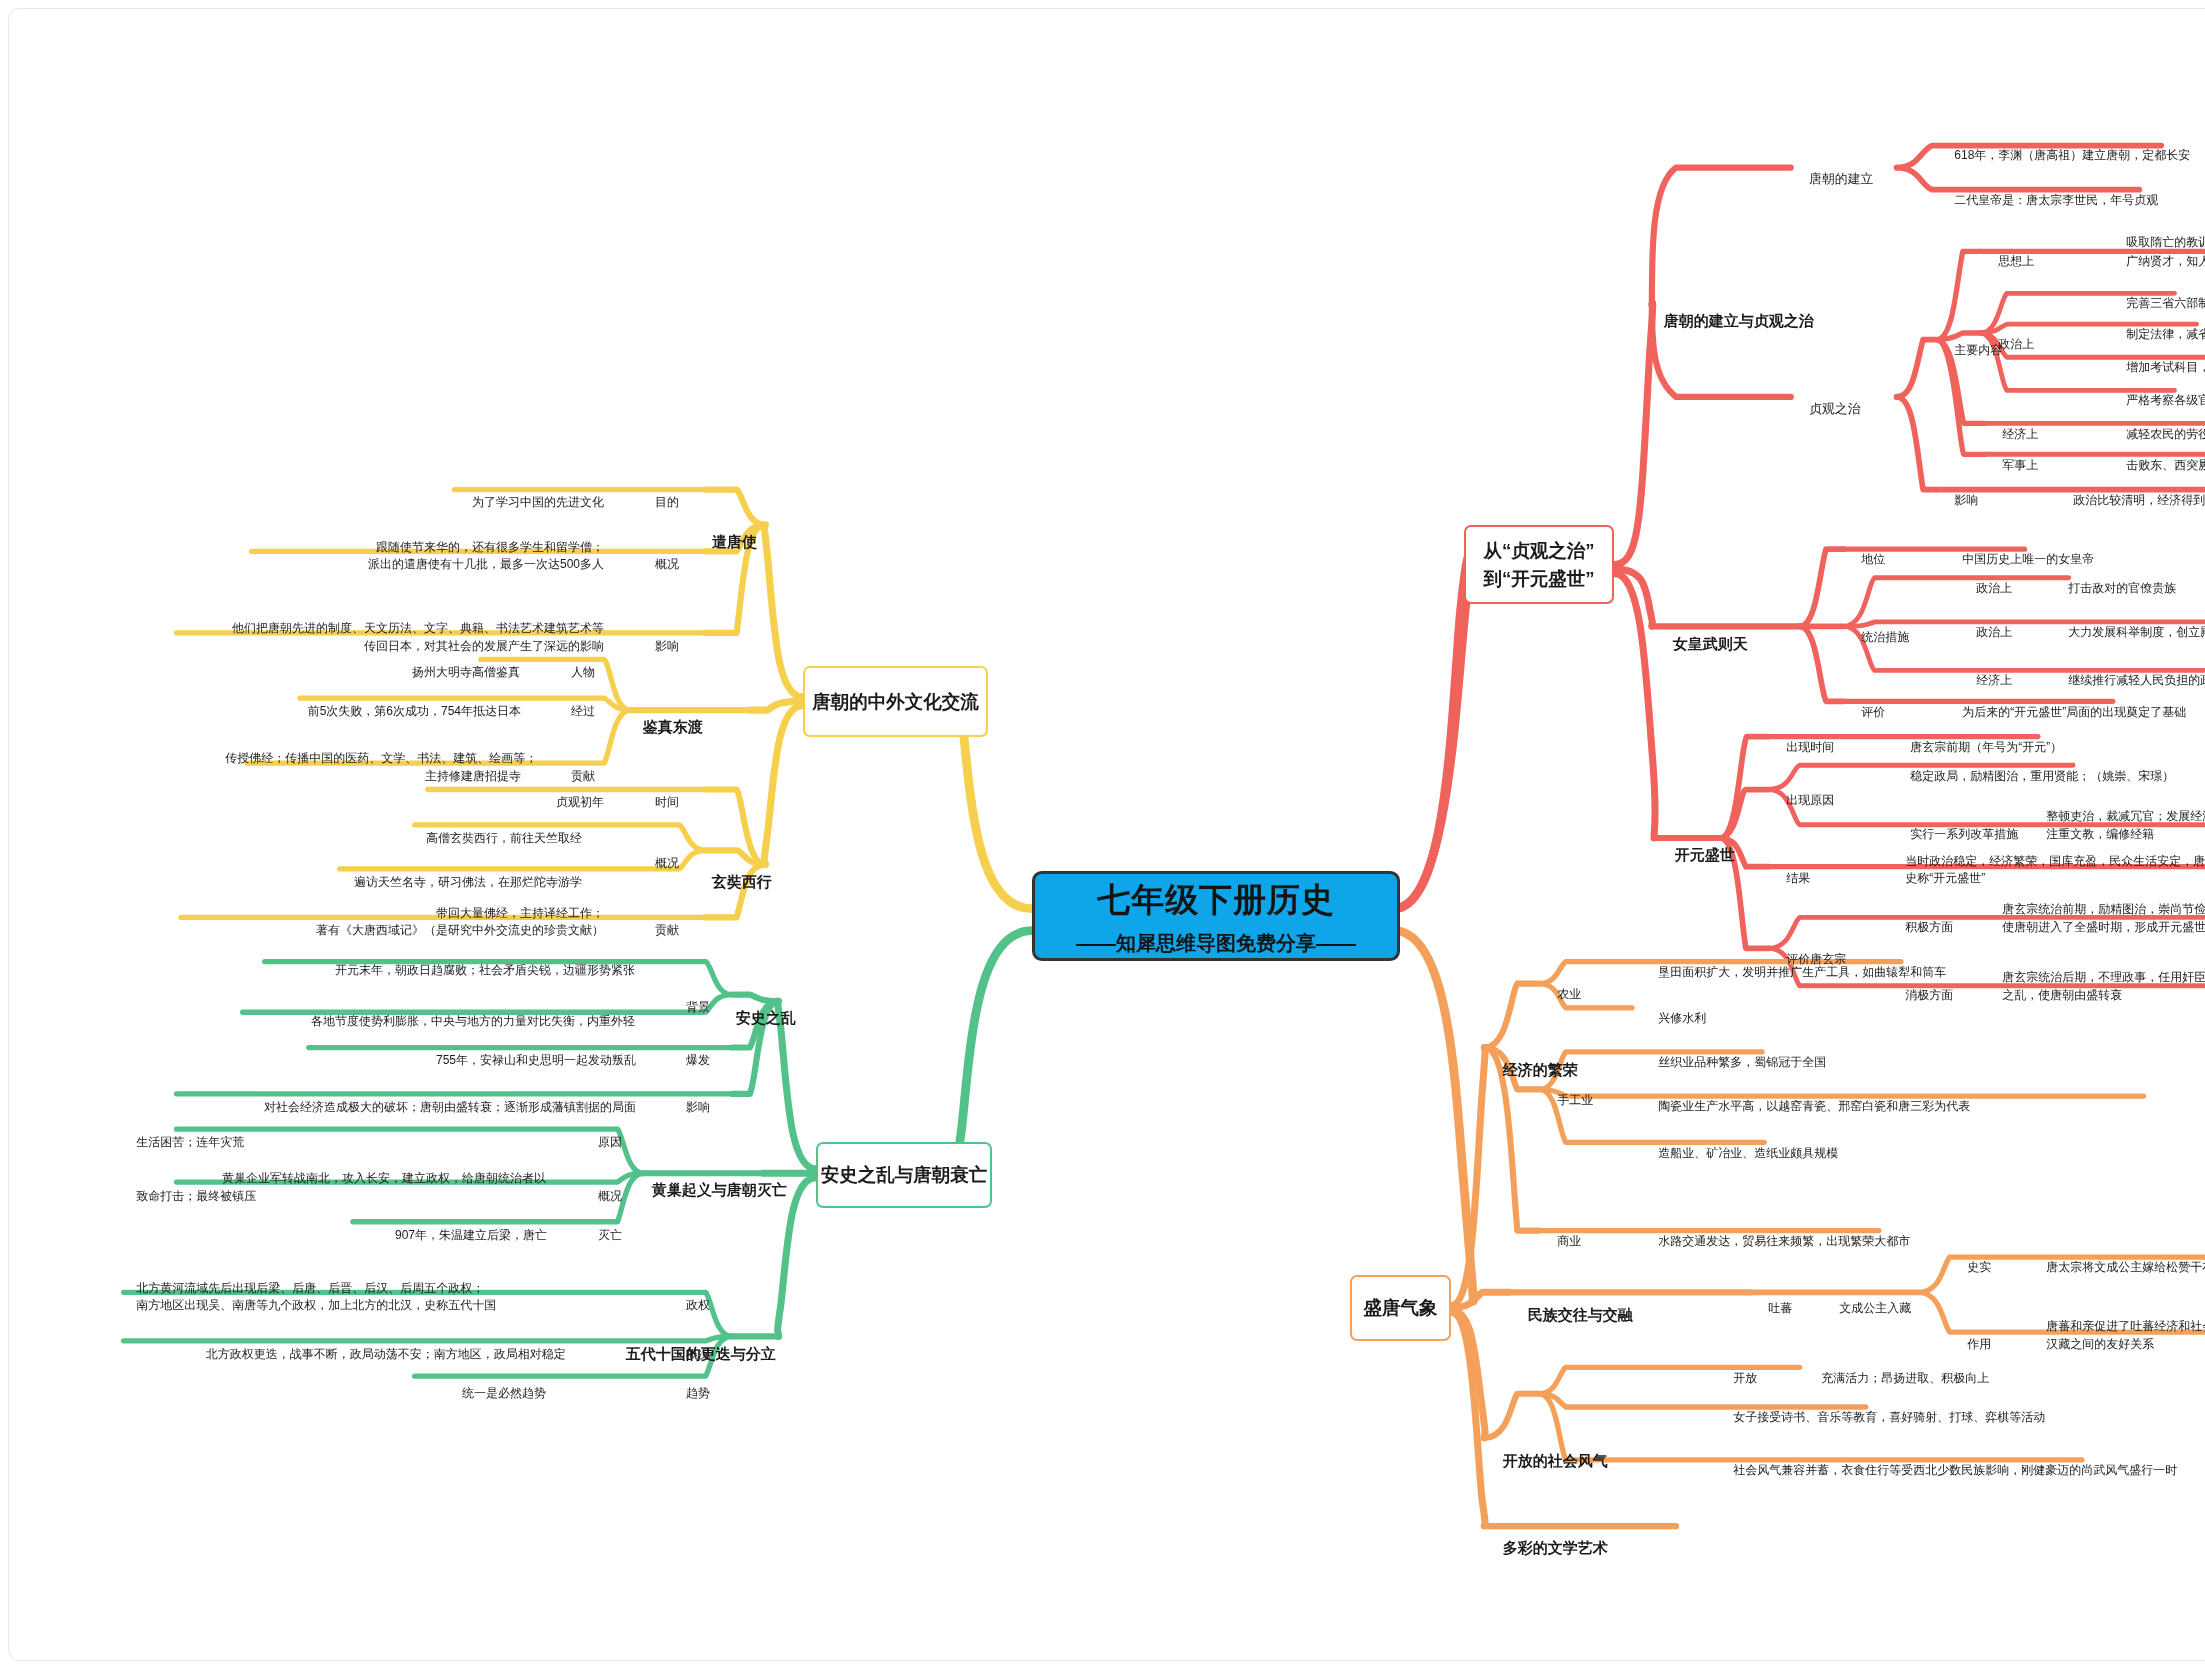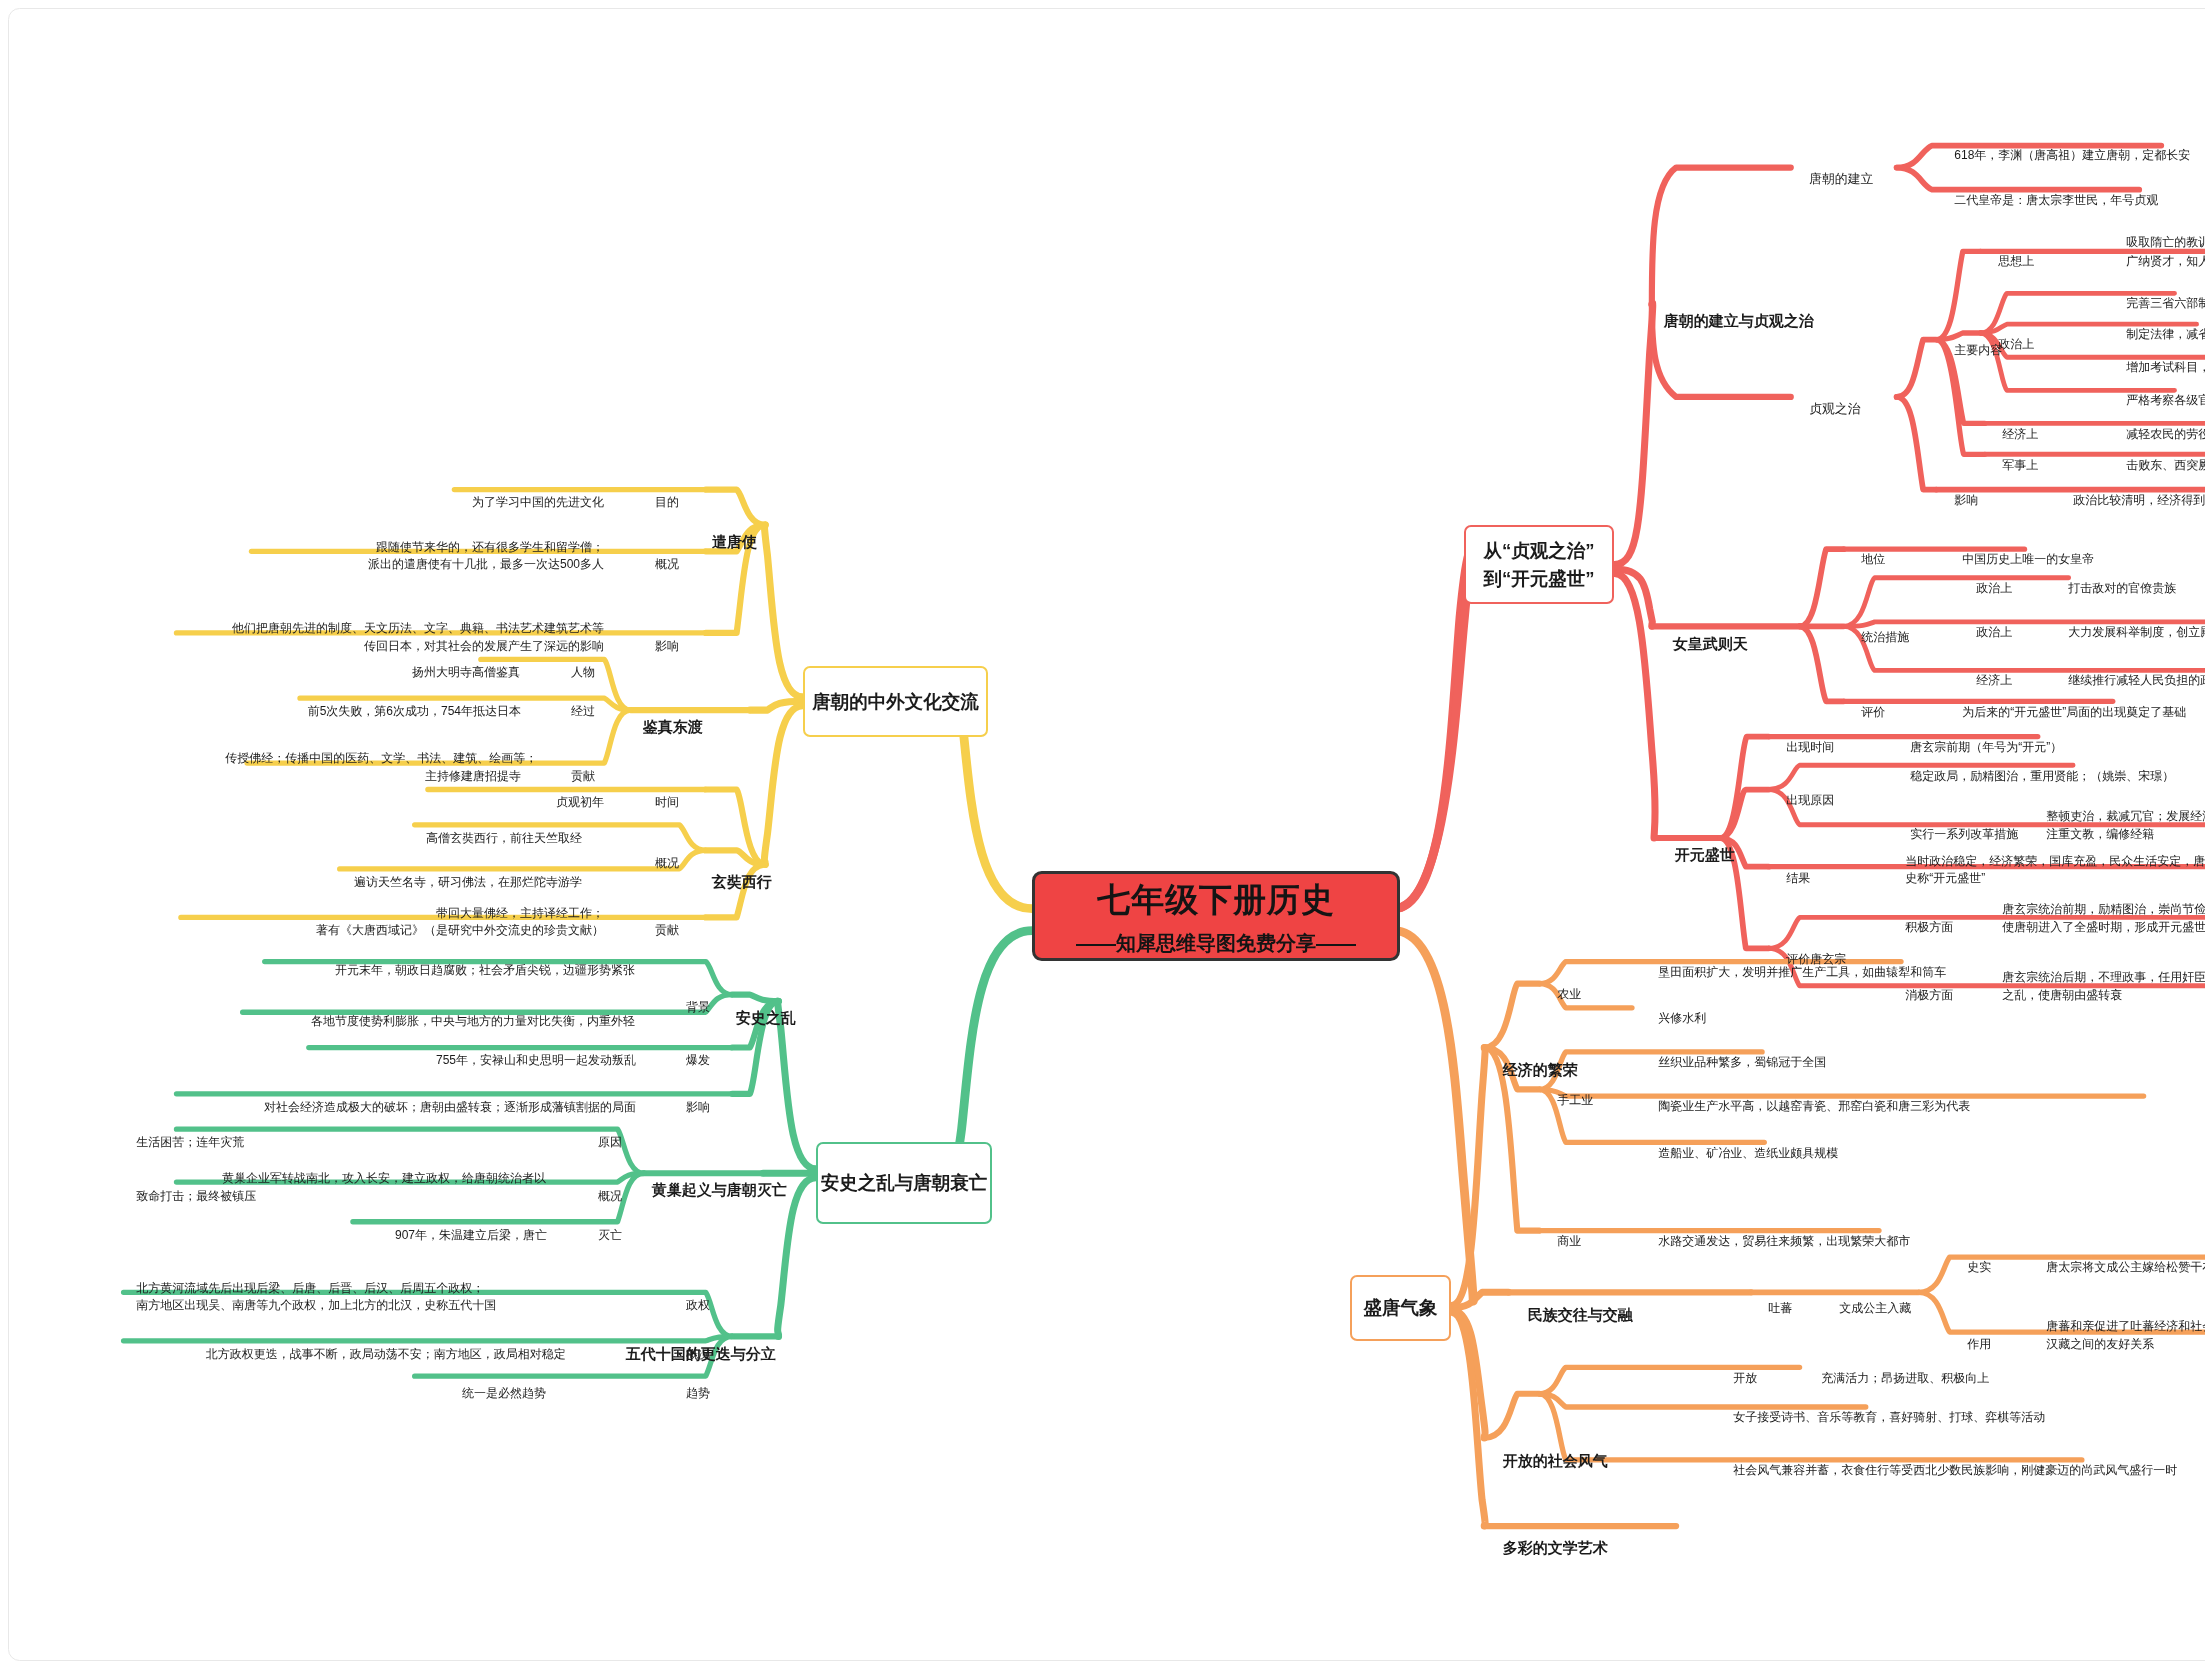--- a/index.html
+++ b/index.html
@@ -3,21 +3,21 @@
 <meta charset="utf-8">
 <style>
   html,body{margin:0;padding:0;background:#ffffff;}
   body{font-family:"Liberation Sans","DejaVu Sans",sans-serif;}
   #canvas{position:relative;width:2568px;height:1669px;background:#ffffff;overflow:hidden;}
   #frame{position:absolute;left:8px;top:8px;width:2552px;height:1653px;border:1.3px solid #e8e8e8;border-radius:11.5px;box-sizing:border-box;}
   svg#wires{position:absolute;left:0;top:0;width:2568px;height:1669px;pointer-events:none;}
   .node{position:absolute;color:#1b1b1b;line-height:1.5;white-space:pre;}
   
   .root{
-    border:3.1px solid #333333;border-radius:9.7px;background:#ef4444;
+    border:3.1px solid #333333;border-radius:9.7px;background:#0ea5e9;
     display:flex;flex-direction:column;align-items:center;justify-content:center;
     text-align:center;z-index:5;
   }
   .root .t1{font-size:33px;font-weight:bold;letter-spacing:0.9px;color:#141414;}
   .root .t2{font-size:20px;font-weight:bold;color:#141414;margin-top:3.5px;}
   
   .l1{
     border:2.2px solid #ccc;border-radius:7px;background:#fff;
     display:flex;align-items:center;justify-content:center;text-align:center;
     font-size:18.5px;font-weight:bold;z-index:4;padding:4.4px 7px;box-sizing:border-box;
@@ -195,21 +195,21 @@
   </div>
 
   <div class="node l1 orange" style="left:1350px;top:1275px;width:101px;height:66px;">
     <span>盛唐气象</span>
   </div>
 
   <div class="node l1 yellow" style="left:803px;top:666px;width:185px;height:71px;">
     <span>唐朝的中外文化交流</span>
   </div>
 
-  <div class="node l1 green" style="left:816px;top:1142px;width:176px;height:82px;">
+  <div class="node l1 green" style="left:816px;top:1142px;width:176px;height:66px;">
     <span>安史之乱与唐朝衰亡</span>
   </div>
 
   <div class="node l2" style="left:1647px;top:287px;">
     <span>唐朝的建立与贞观之治</span>
   </div>
   <div class="node l2" style="left:1656px;top:610px;">
     <span>女皇武则天</span>
   </div>
   <div class="node l2" style="left:1658px;top:821px;">

